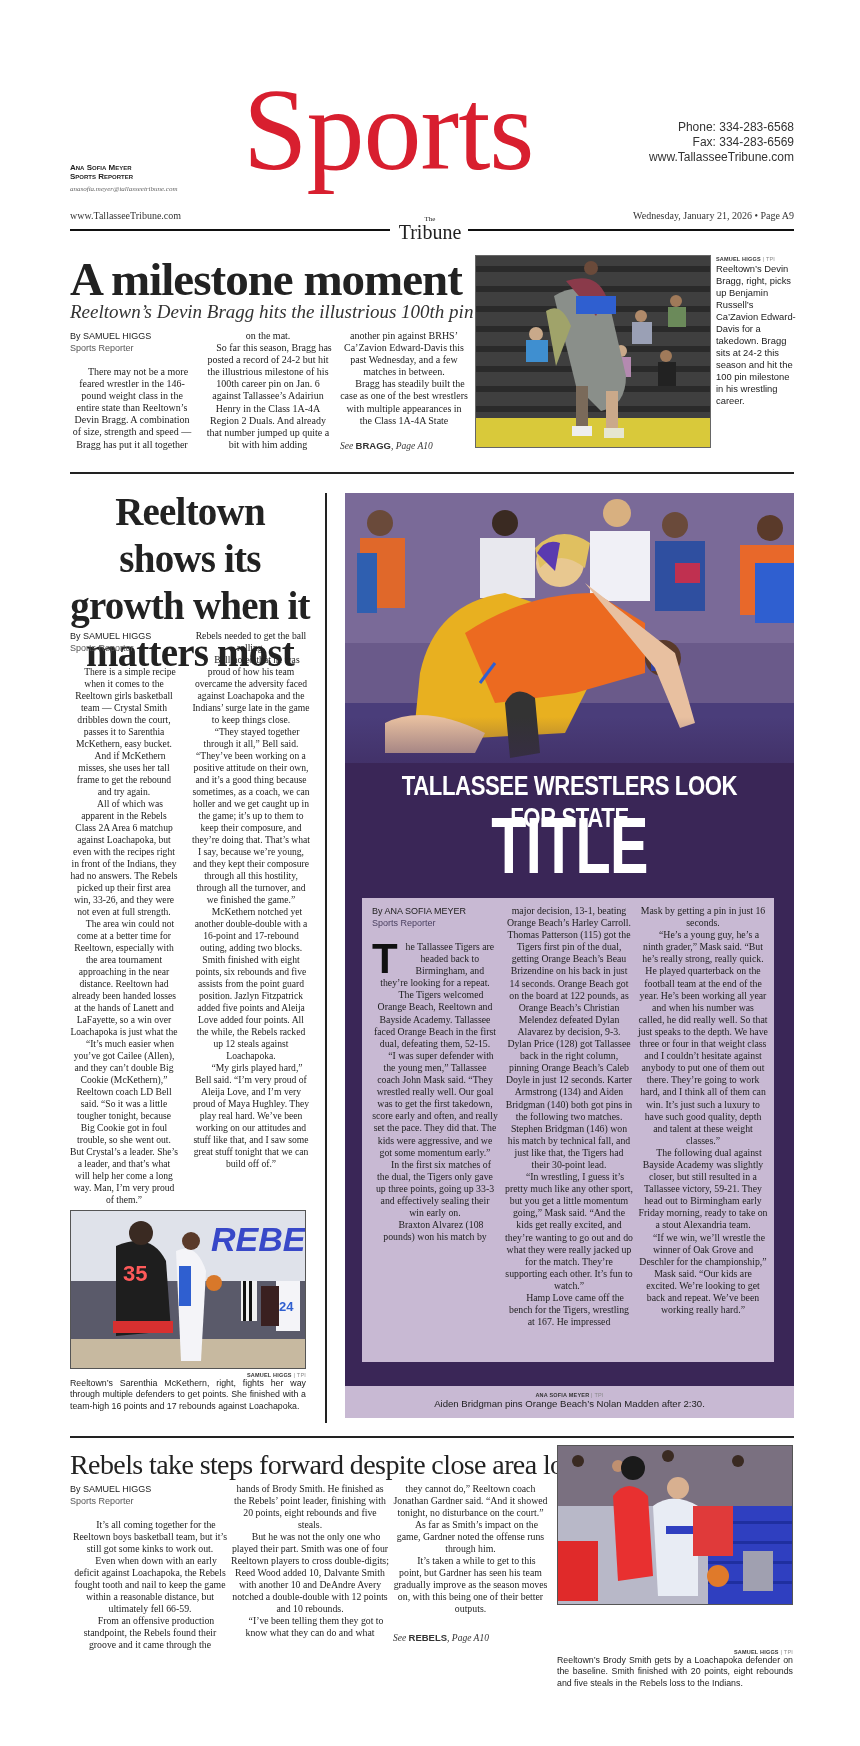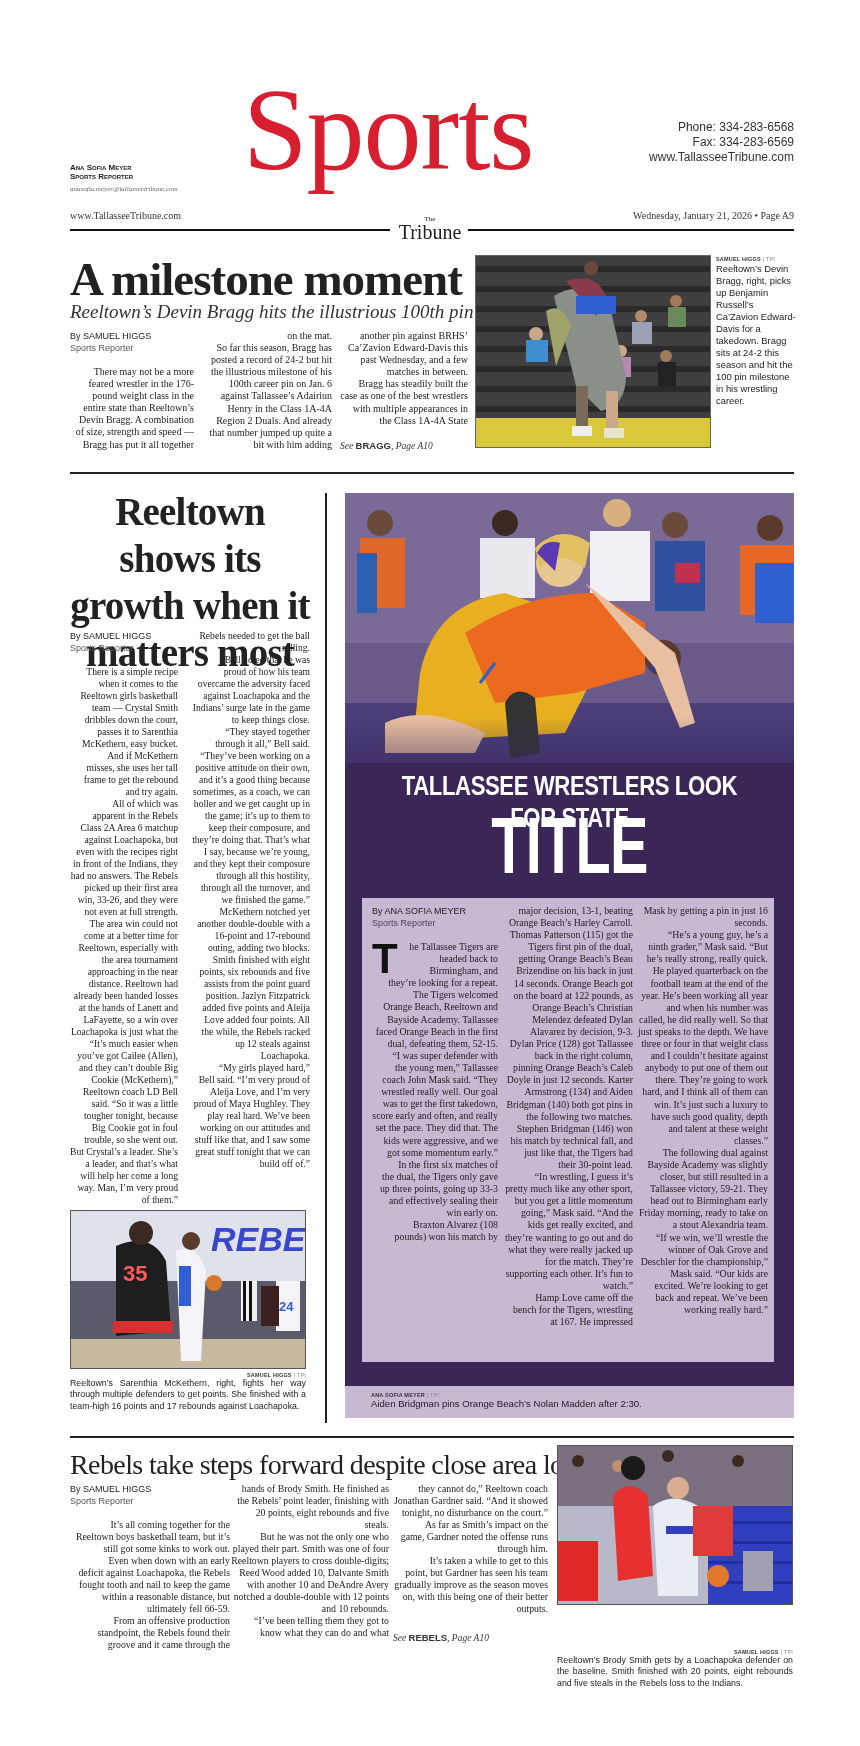--- a/index.html
+++ b/index.html
@@ -21,21 +21,21 @@
   .rule-right{left:468px;top:229px;width:326px;height:2px;background:#111;}
   .tribune-the{left:415px;top:215px;width:30px;text-align:center;font-size:7px;}
   .tribune{left:390px;top:222px;width:80px;text-align:center;font-size:20px;line-height:20px;}
 
   
   .h1{font-family:"Liberation Serif",serif;font-weight:bold;color:#222;}
   .s1-head{left:70px;top:252px;font-size:47px;line-height:54px;letter-spacing:-1px;}
   .s1-deck{left:70px;top:300px;font-size:19px;line-height:24px;font-style:italic;color:#333;}
   .byline{font-family:"Liberation Sans",sans-serif;font-size:9px;line-height:12px;color:#222;}
   .byline .role{color:#555;display:block;}
-  .body{font-family:"Liberation Serif",serif;font-size:10px;line-height:12.1px;color:#222;text-align:right;}
+  .body{font-family:"Liberation Serif",serif;font-size:10px;line-height:12.1px;color:#222;text-align:center;}
   .body p{text-indent:12px;}
   .see{font-style:italic;font-size:9.5px;color:#333;text-align:left;}
   .see b{font-style:normal;font-family:"Liberation Sans",sans-serif;}
 
   .photo{overflow:hidden;}
   .cap-credit{font-family:"Liberation Sans",sans-serif;font-size:5.5px;font-weight:bold;color:#333;letter-spacing:.2px;}
   .cap-credit span{font-weight:normal;color:#888;}
   .cap{font-family:"Liberation Sans",sans-serif;font-size:9.5px;line-height:11.5px;color:#222;}
 
   .hr1{left:70px;top:472px;width:724px;height:1.5px;background:#222;}
@@ -44,21 +44,21 @@
 
   
   .s2-head{left:70px;top:488px;width:240px;text-align:center;font-size:39px;line-height:47px;letter-spacing:-.8px;}
 
   
   .feat{left:345px;top:493px;width:449px;height:893px;background:#3a2657;}
   .feat-photo{left:345px;top:493px;width:449px;height:270px;}
   .feat-kicker{left:345px;top:770px;width:449px;text-align:center;color:#fff;font-weight:bold;font-size:27px;line-height:32px;letter-spacing:-.5px;transform:scaleX(.82);}
   .feat-title{left:345px;top:800px;width:449px;text-align:center;color:#fff;font-weight:bold;font-size:80px;line-height:92px;letter-spacing:-1px;transform:scaleX(.72);}
   .feat-box{left:362px;top:898px;width:412px;height:464px;background:#c8b9d3;}
-  .feat-cap{left:345px;top:1386px;width:449px;height:32px;background:#c8b9d3;text-align:left;padding-left:26px;}
+  .feat-cap{left:345px;top:1386px;width:449px;height:32px;background:#c8b9d3;text-align:center;}
   .dropcap{float:left;font-family:"Liberation Sans",sans-serif;font-weight:bold;font-size:42px;line-height:34px;margin:1px 4px 0 0;color:#111;}
 
   
   .s3-head{left:70px;top:1448px;font-size:28px;line-height:34px;font-weight:normal;letter-spacing:-.6px;}
 </style>
 </head>
 <body>
 
 <div class="abs reporter sans">
   <div>Ana Sofia Meyer</div>
@@ -83,21 +83,21 @@
 
 <div class="abs h1 s1-head">A milestone moment</div>
 <div class="abs s1-deck serif">Reeltown’s Devin Bragg hits the illustrious 100th pin mark</div>
 
 <div class="abs" style="left:70px;top:330px;width:124px;">
   <div class="byline">
     <span>By SAMUEL HIGGS</span>
     <span class="role">Sports Reporter</span>
   </div>
   <div class="body" style="margin-top:12px;">
-    <p>There may not be a more feared wrestler in the 176-pound weight class in the entire state than Reeltown’s Devin Bragg. A combination of size, strength and speed — Bragg has put it all together</p>
+    <p>There may not be a more feared wrestler in the 146-pound weight class in the entire state than Reeltown’s Devin Bragg. A combination of size, strength and speed — Bragg has put it all together</p>
   </div>
 </div>
 <div class="abs body" style="left:204px;top:330px;width:128px;">
   <div>on the mat.</div>
   <p>So far this season, Bragg has posted a record of 24-2 but hit the illustrious milestone of his 100th career pin on Jan. 6 against Tallassee’s Adairiun Henry in the Class 1A-4A Region 2 Duals. And already that number jumped up quite a bit with him adding</p>
 </div>
 <div class="abs body" style="left:340px;top:330px;width:128px;">
   <div>another pin against BRHS’ Ca’Zavion Edward-Davis this past Wednesday, and a few matches in between.</div>
   <p>Bragg has steadily built the case as one of the best wrestlers with multiple appearances in the Class 1A-4A State</p>
 </div>

